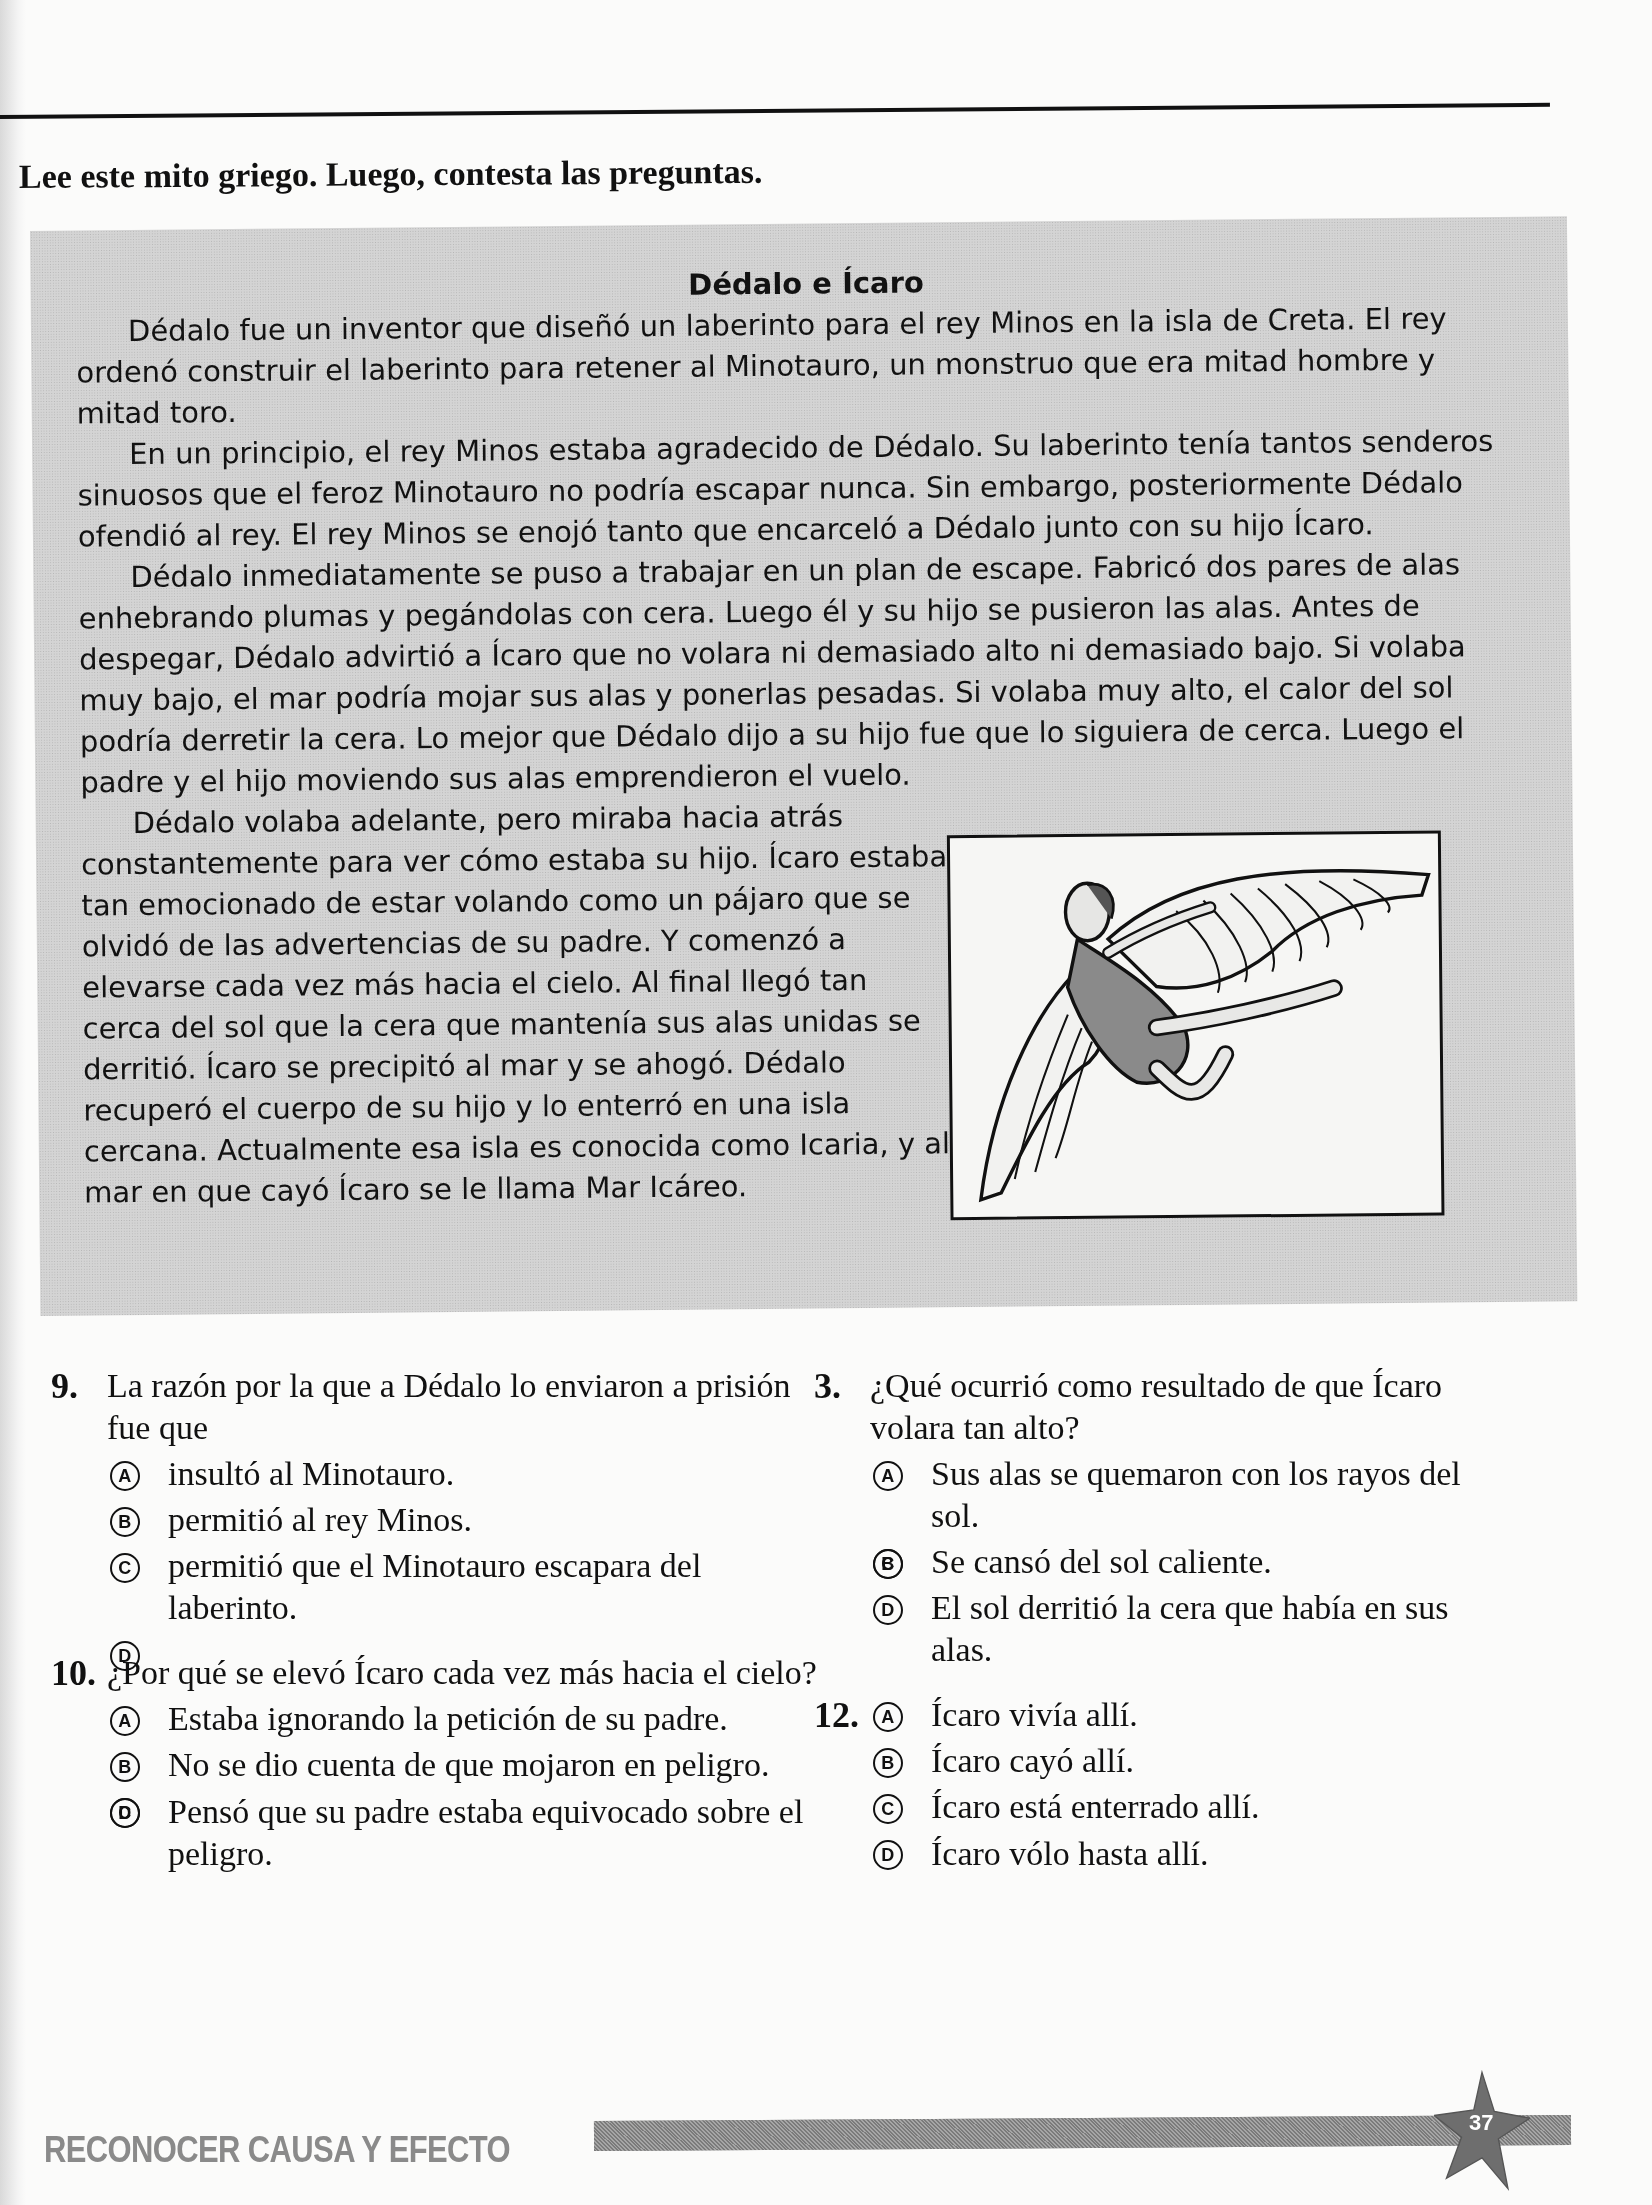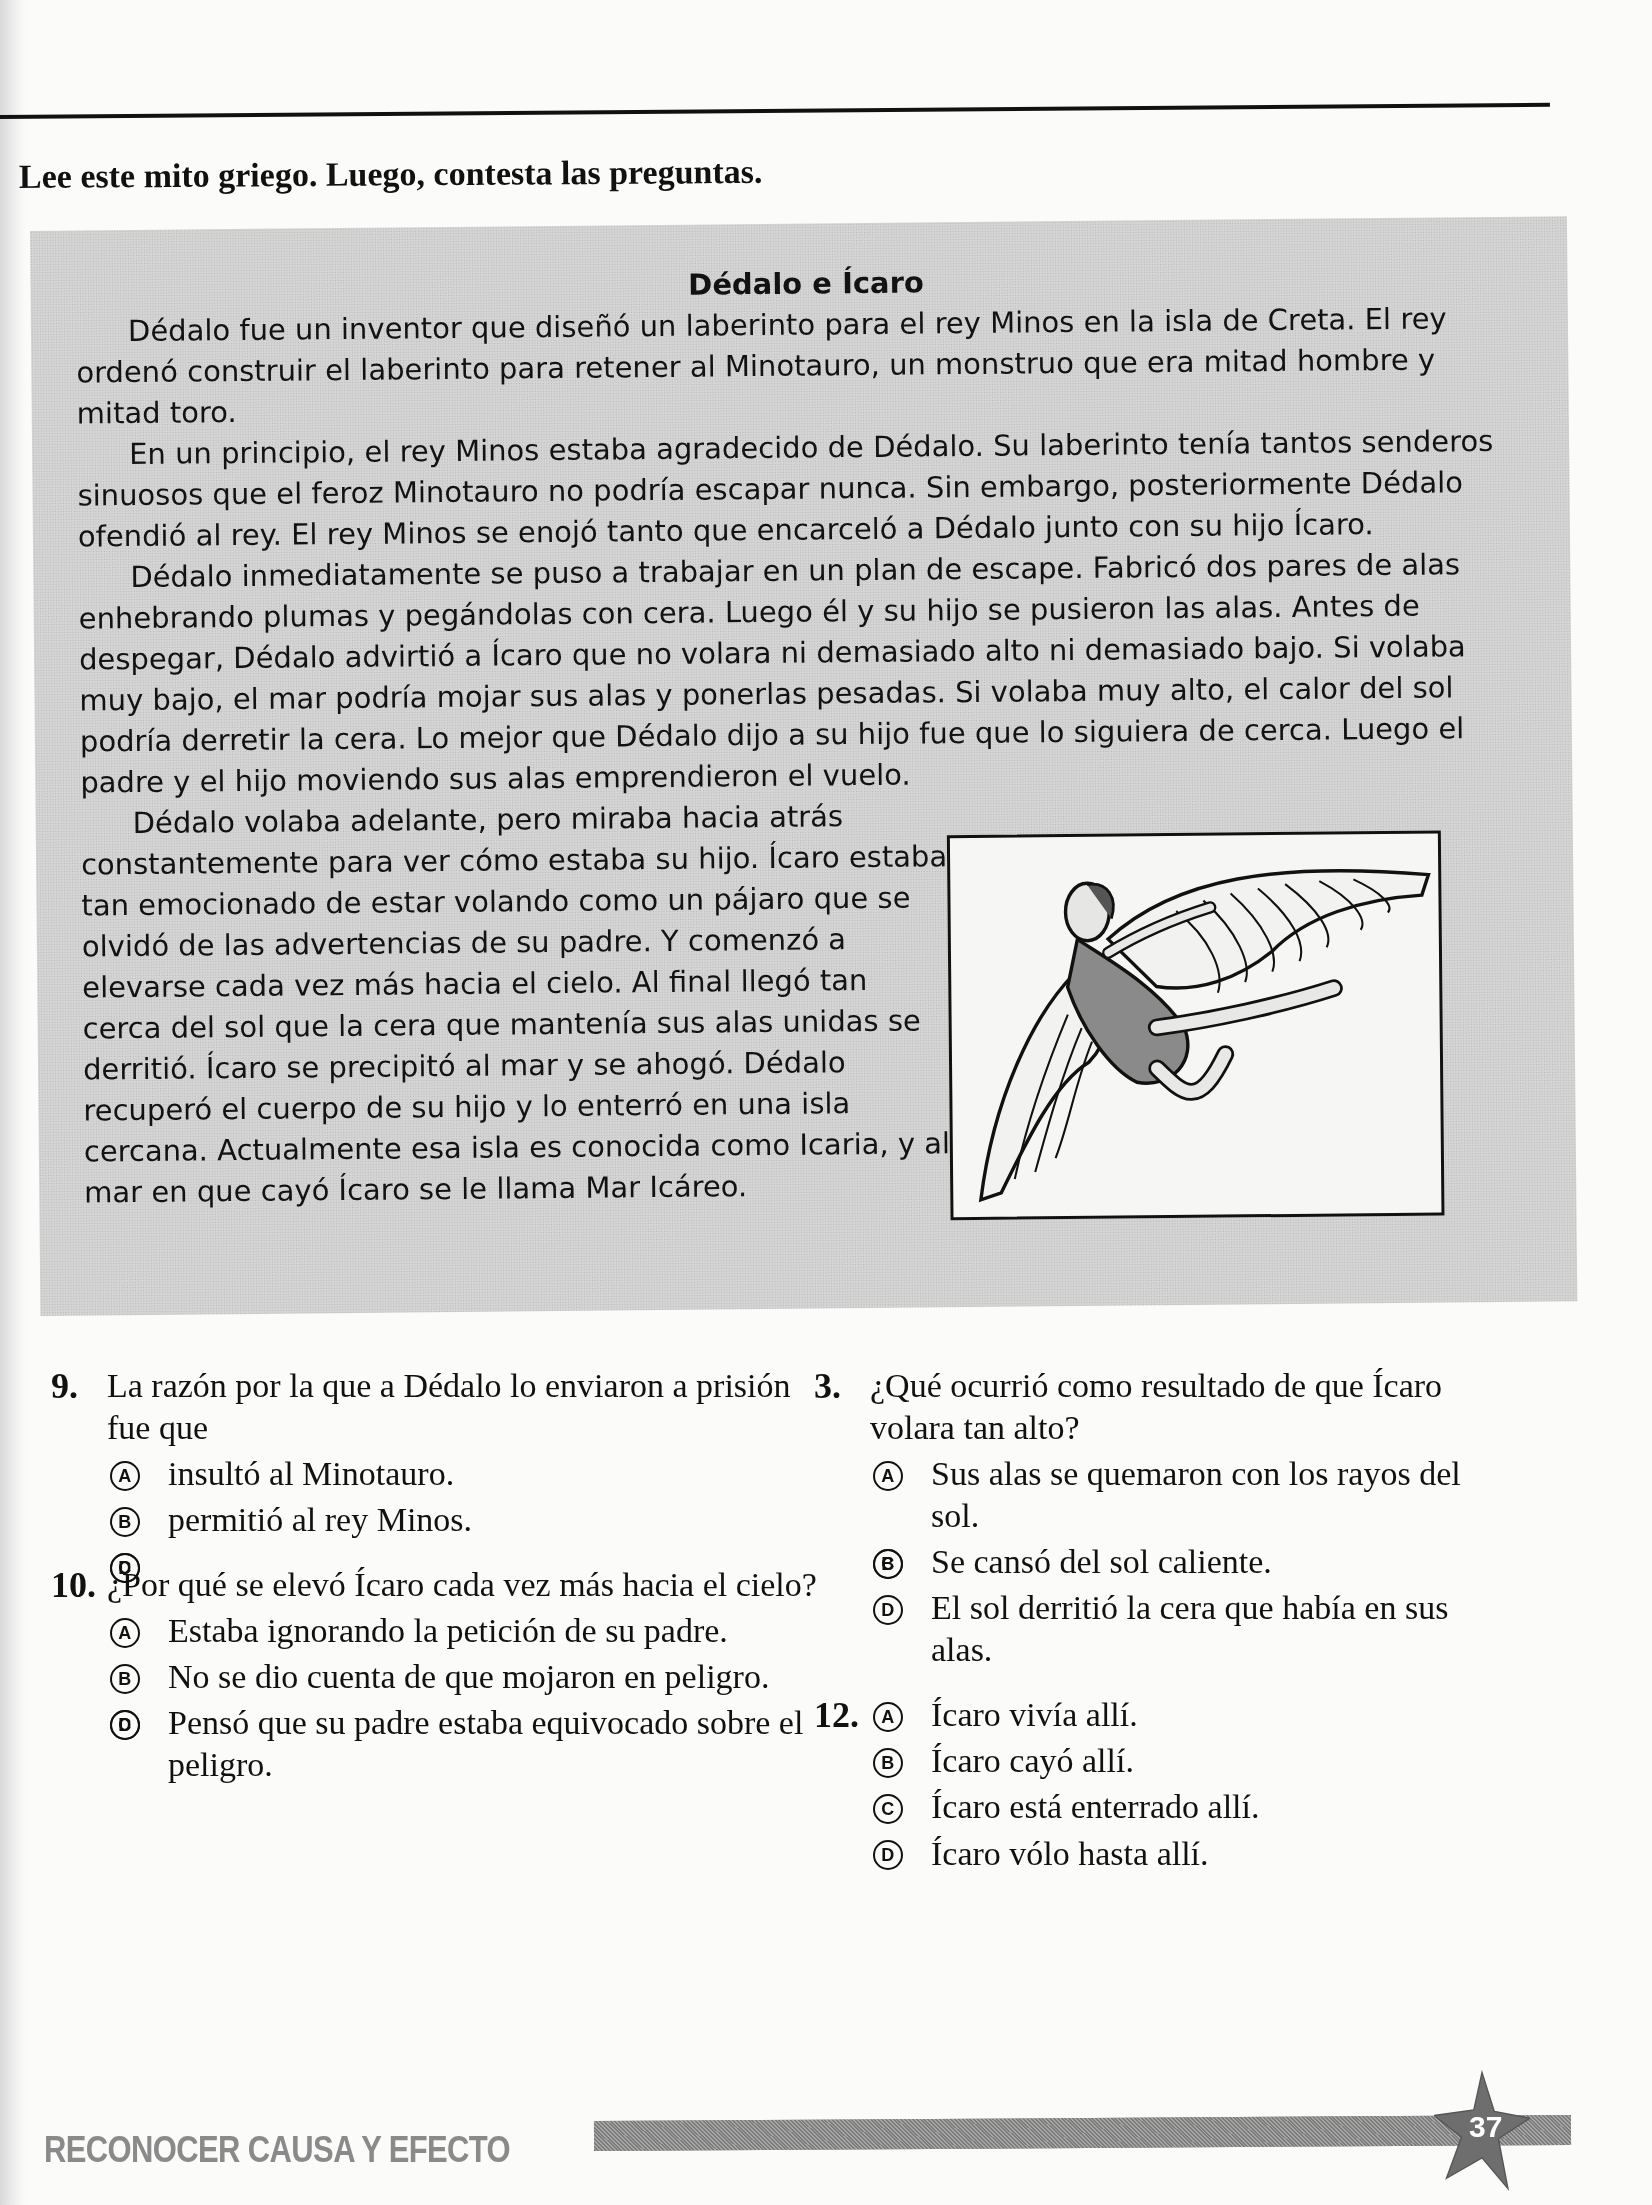--- a/index.html
+++ b/index.html
@@ -73,21 +73,21 @@
     position: absolute; left: 594px; top: 2121px; width: 977px; height: 30px;
     background-color: #8f8f8f;
     background-image: repeating-linear-gradient(45deg, #7b7b7b 0 1.4px, #a6a6a6 1.4px 2.7px);
     transform: rotate(-0.35deg); transform-origin: left center;
   }
   .page-star {
     position: absolute; left: 1434px; top: 2069px; width: 96px; height: 123px;
   }
   .page-number {
     position: absolute; left: 1469px; top: 2110px;
-    font-family: "Liberation Sans", sans-serif; font-weight: bold; font-size: 30px;
+    font-family: "Liberation Sans", sans-serif; font-weight: bold; font-size: 22px;
     color: #fff;
   }
 </style>
 </head>
 <body>
 
 <div class="gutter-shade"></div>
 <div class="top-rule"></div>
 
 <div class="instructions">Lee este mito griego. Luego, contesta las preguntas.</div>
@@ -136,21 +136,21 @@
     </svg>
   </figure>
 </section>
 
 <div class="questions q-left">
   <div class="question">
     <span class="q-num">9.</span>
     <span class="q-text">La razón por la que a Dédalo lo enviaron a prisión fue que</span>
     <div class="option"><span class="bubble">A</span><span>insultó al Minotauro.</span></div>
     <div class="option"><span class="bubble">B</span><span>permitió al rey Minos.</span></div>
-    <div class="option"><span class="bubble">C</span></div>
+    <div class="option"><span class="bubble">C</span><span>permitió que el Minotauro escapara del laberinto.</span></div>
     <div class="option"><span class="bubble">D</span></div>
   </div>
   <div class="question">
     <span class="q-num">10.</span>
     <span class="q-text">¿Por qué se elevó Ícaro cada vez más hacia el cielo?</span>
     <div class="option"><span class="bubble">A</span><span>Estaba ignorando la petición de su padre.</span></div>
     <div class="option"><span class="bubble">B</span><span>No se dio cuenta de que mojaron en peligro.</span></div>
     <div class="option"><span class="bubble">C</span></div>
     <div class="option"><span class="bubble">D</span><span>Pensó que su padre estaba equivocado sobre el peligro.</span></div>
   </div>

